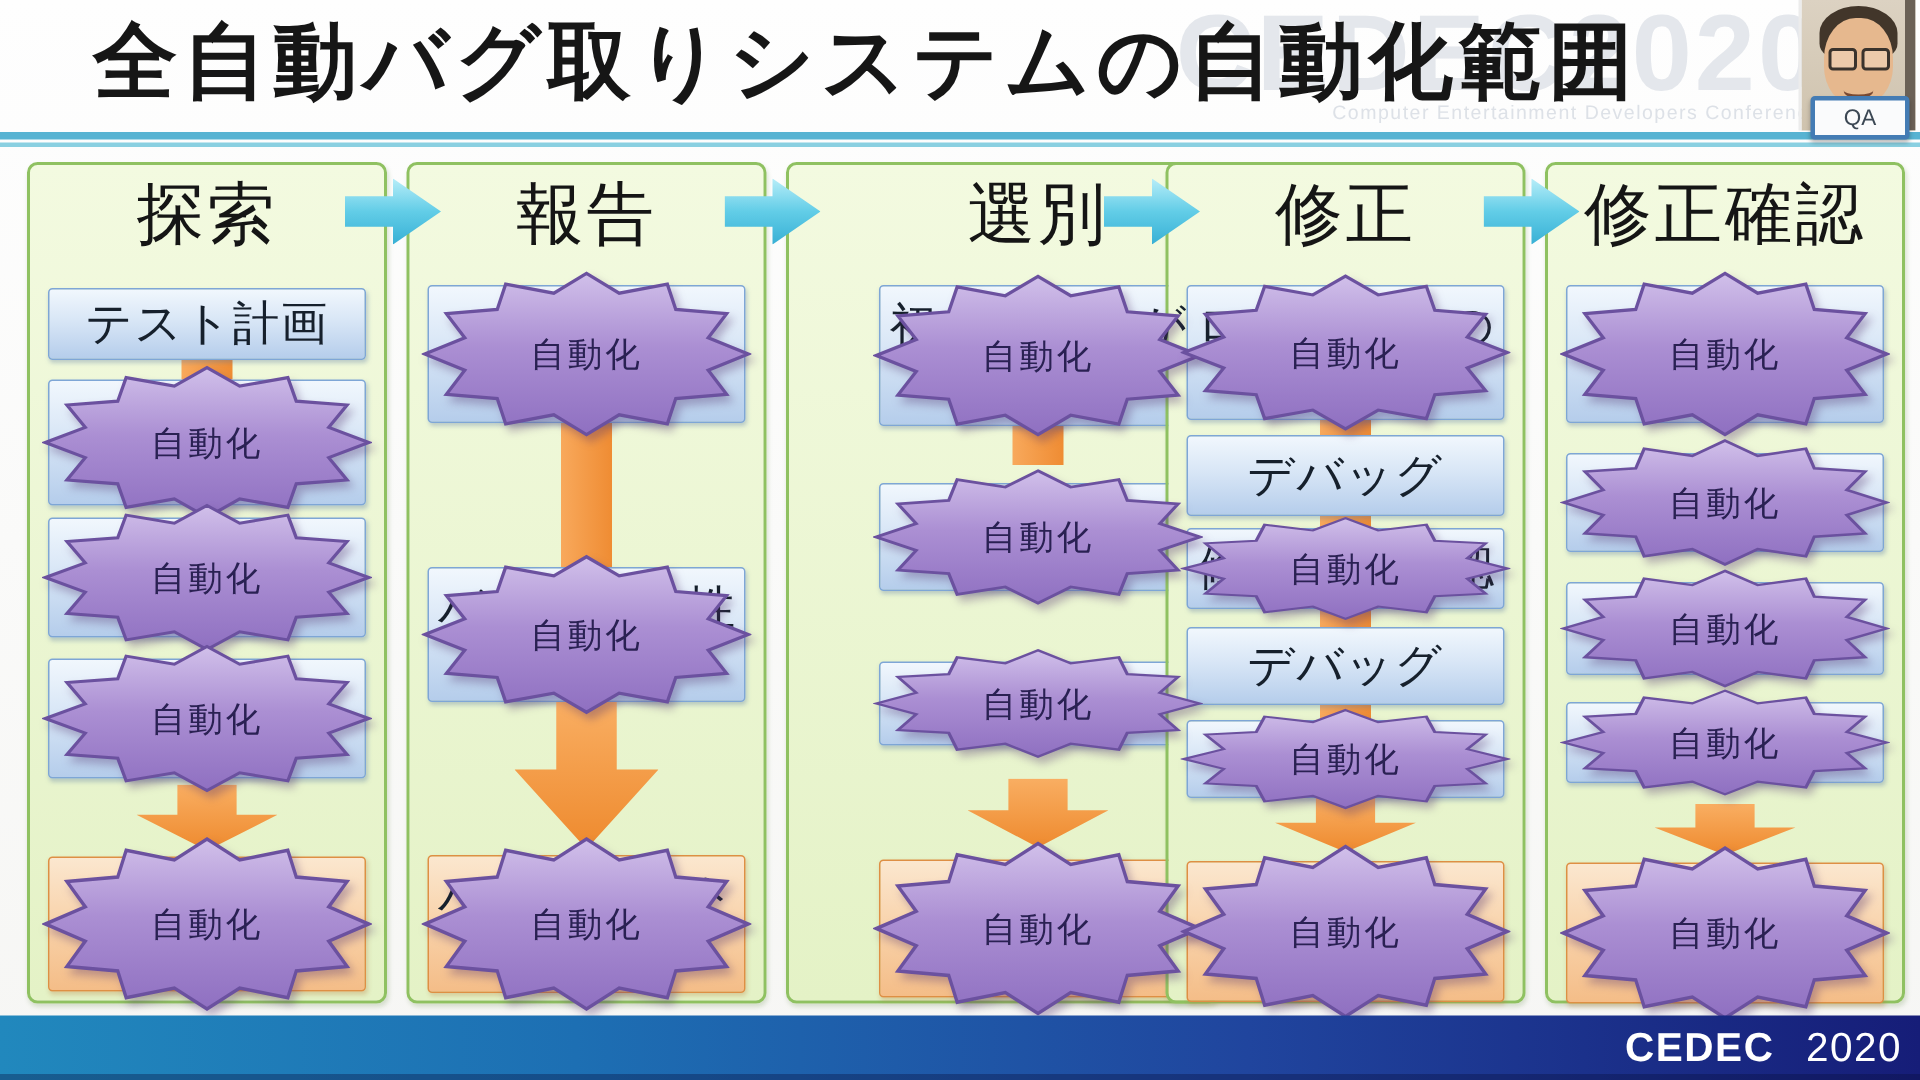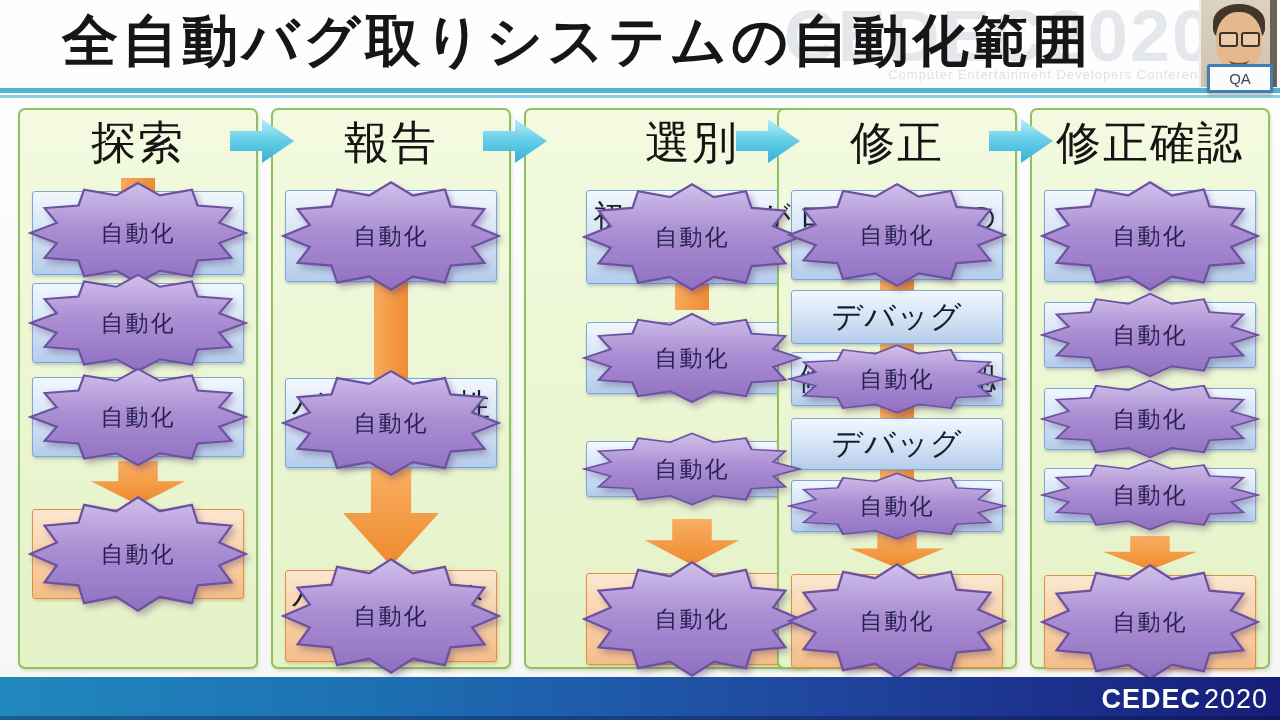--- a/index.html
+++ b/index.html
@@ -66,21 +66,21 @@
   .footer{position:absolute;left:0;top:677px;width:1280px;height:43px;z-index:6;
           background:linear-gradient(90deg,#2188bd 0%,#1d6fb3 30%,#20459e 65%,#161d78 100%)}
   .footer:after{content:"";position:absolute;left:0;bottom:0;width:100%;height:4px;
                 background:rgba(10,15,60,.35)}
   .famitsu{position:absolute;left:5px;bottom:3px;font-size:21px;font-weight:700;color:#f3c83d;
            letter-spacing:1px;
            text-shadow:-1px -1px 0 #7a531a,1px -1px 0 #7a531a,-1px 1px 0 #7a531a,2px 2px 1px #6b4512}
   .cedec{position:absolute;right:12px;top:50%;transform:translateY(-50%);color:#fff;
          font-size:27px;letter-spacing:1px;display:flex;align-items:baseline}
   .cedec .strong{font-weight:700}
-  .cedec .light{font-weight:300;margin-left:3px}
+  .cedec .light{font-weight:300;margin-left:21px}
 </style>
 </head>
 <body>
 
 <div id="slide">
   <svg width="0" height="0" style="position:absolute" aria-hidden="true">
     <defs>
       <linearGradient id="starGrad" x1="0" y1="0" x2="0" y2="1">
         <stop offset="0%" stop-color="#d1c0ea"></stop>
         <stop offset="45%" stop-color="#ab8fd3"></stop>
@@ -105,20 +105,23 @@
     <div class="lens l"></div>
     <div class="lens r"></div>
     <div class="smile"></div>
     <div class="doorframe"></div>
   </div>
   <div class="qa">QA</div>
 
   <div id="columns">
       <div class="panel" style="left: 18px;">
         <div class="col-header">探索</div>
+        <div class="box blue" style="margin-top: 14px; height: 46px;">
+          <span class="label">テスト計画</span>
+        </div>
         <div class="band" style="margin-top: 0px; height: 13px;"></div>
         <div class="box blue tall" style="margin-top: 0px; height: 82px;">
           <div class="star" style="width: 220px; height: 104px;">
             <svg viewBox="0 0 200 100" preserveAspectRatio="none">
               <polygon points="100.0,2.0 119.8,13.8 149.0,8.4 154.1,23.5 184.9,26.0 173.8,40.3 198.0,50.0 173.8,59.7 184.9,74.0 154.1,76.5 149.0,91.6 119.8,86.2 100.0,98.0 80.2,86.2 51.0,91.6 45.9,76.5 15.1,74.0 26.2,59.7 2.0,50.0 26.2,40.3 15.1,26.0 45.9,23.5 51.0,8.4 80.2,13.8" fill="url(#starGrad)" stroke="#6b519f" stroke-width="2"></polygon>
             </svg>
             <span class="star-label">自動化</span>
           </div>
         </div>
         <div class="box blue" style="margin-top: 8px; height: 78px;">

